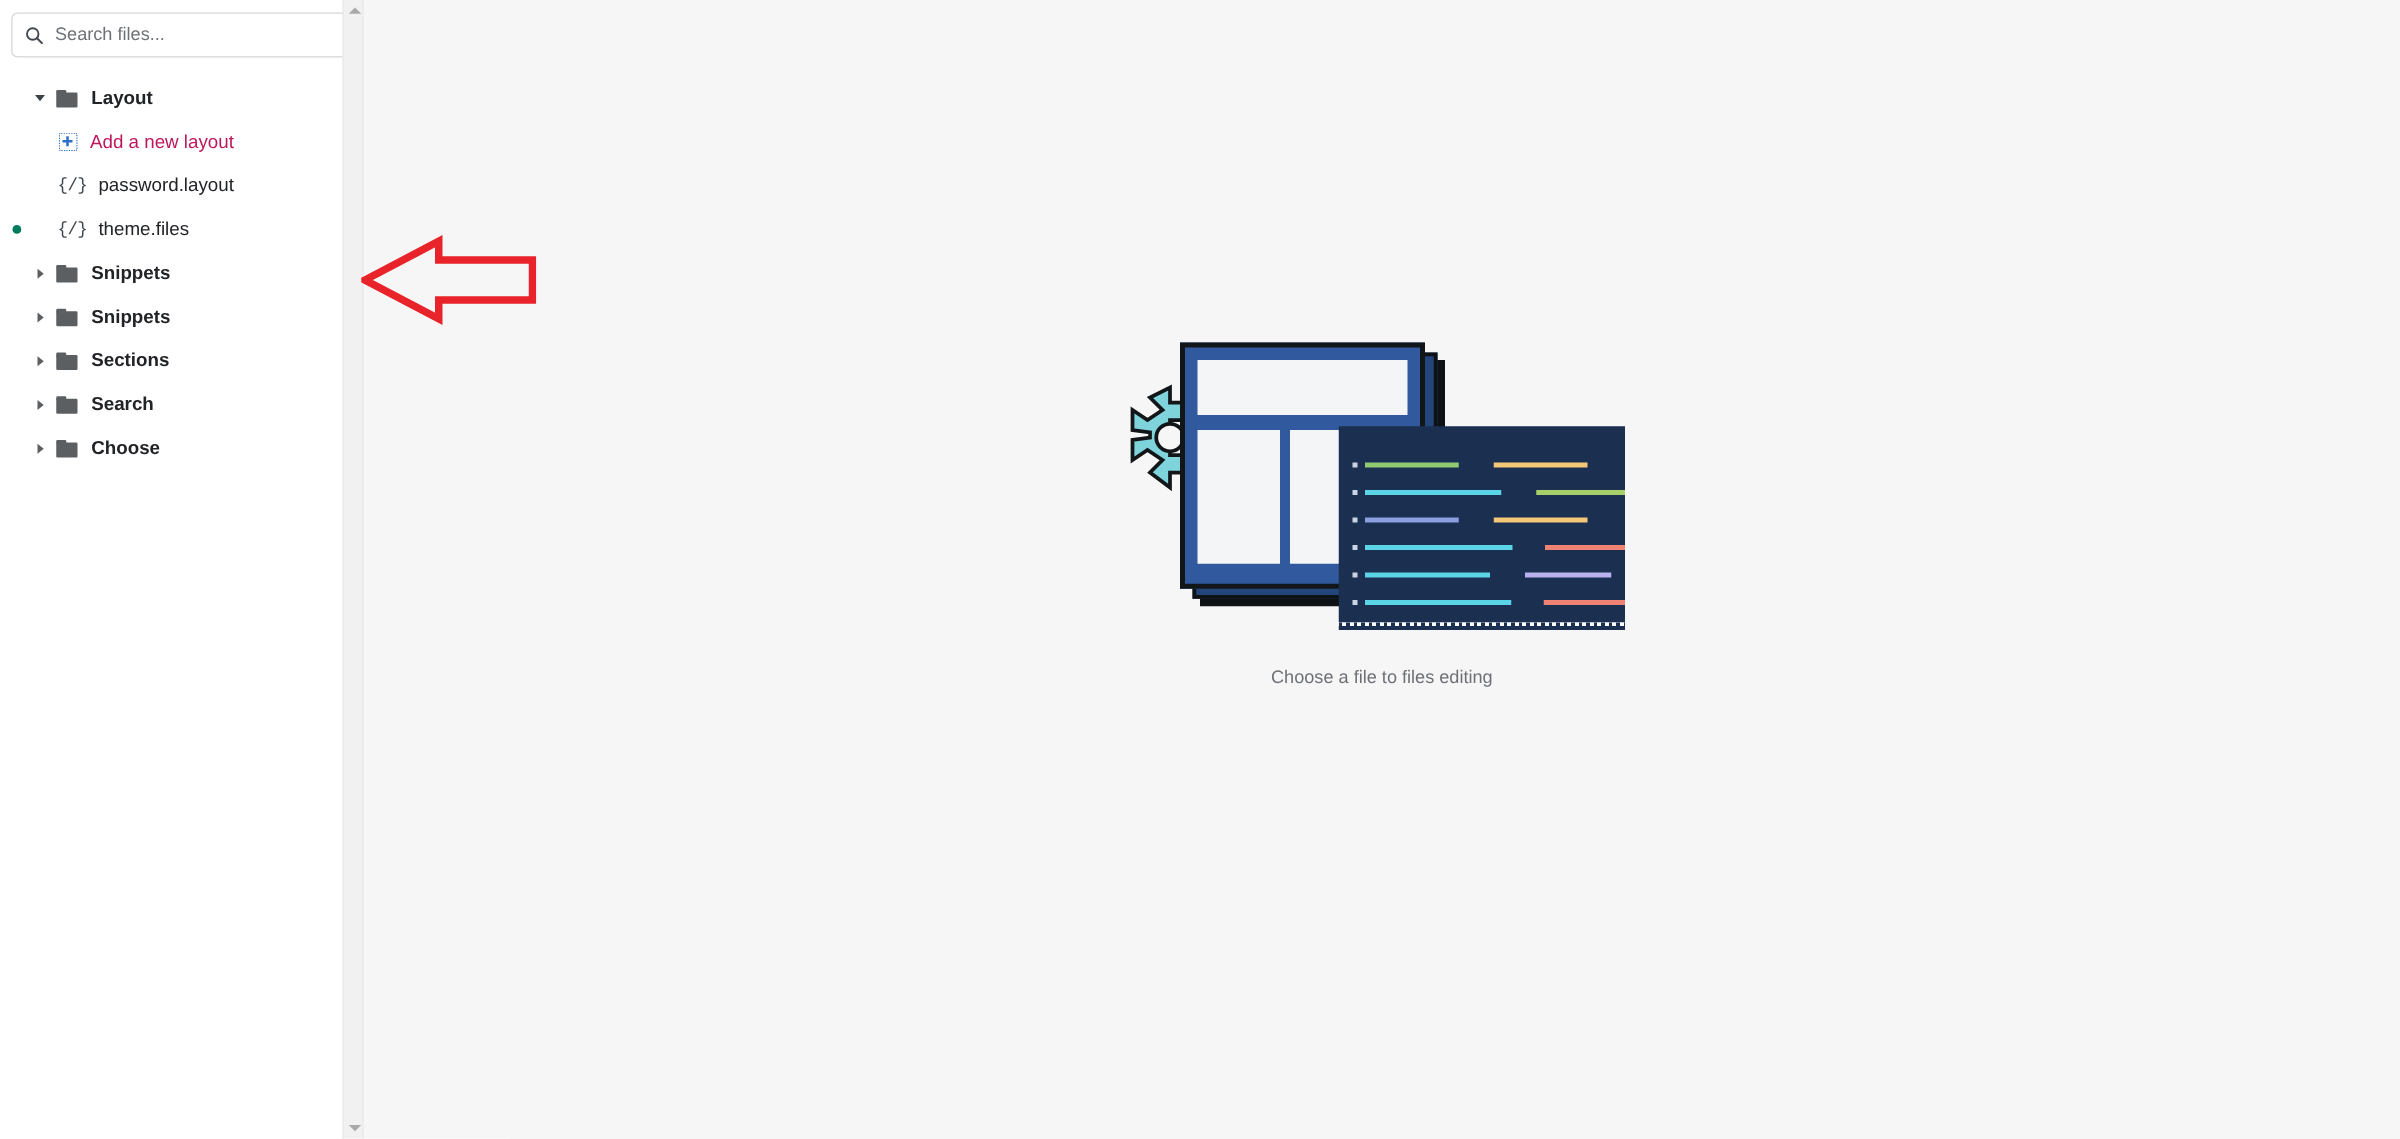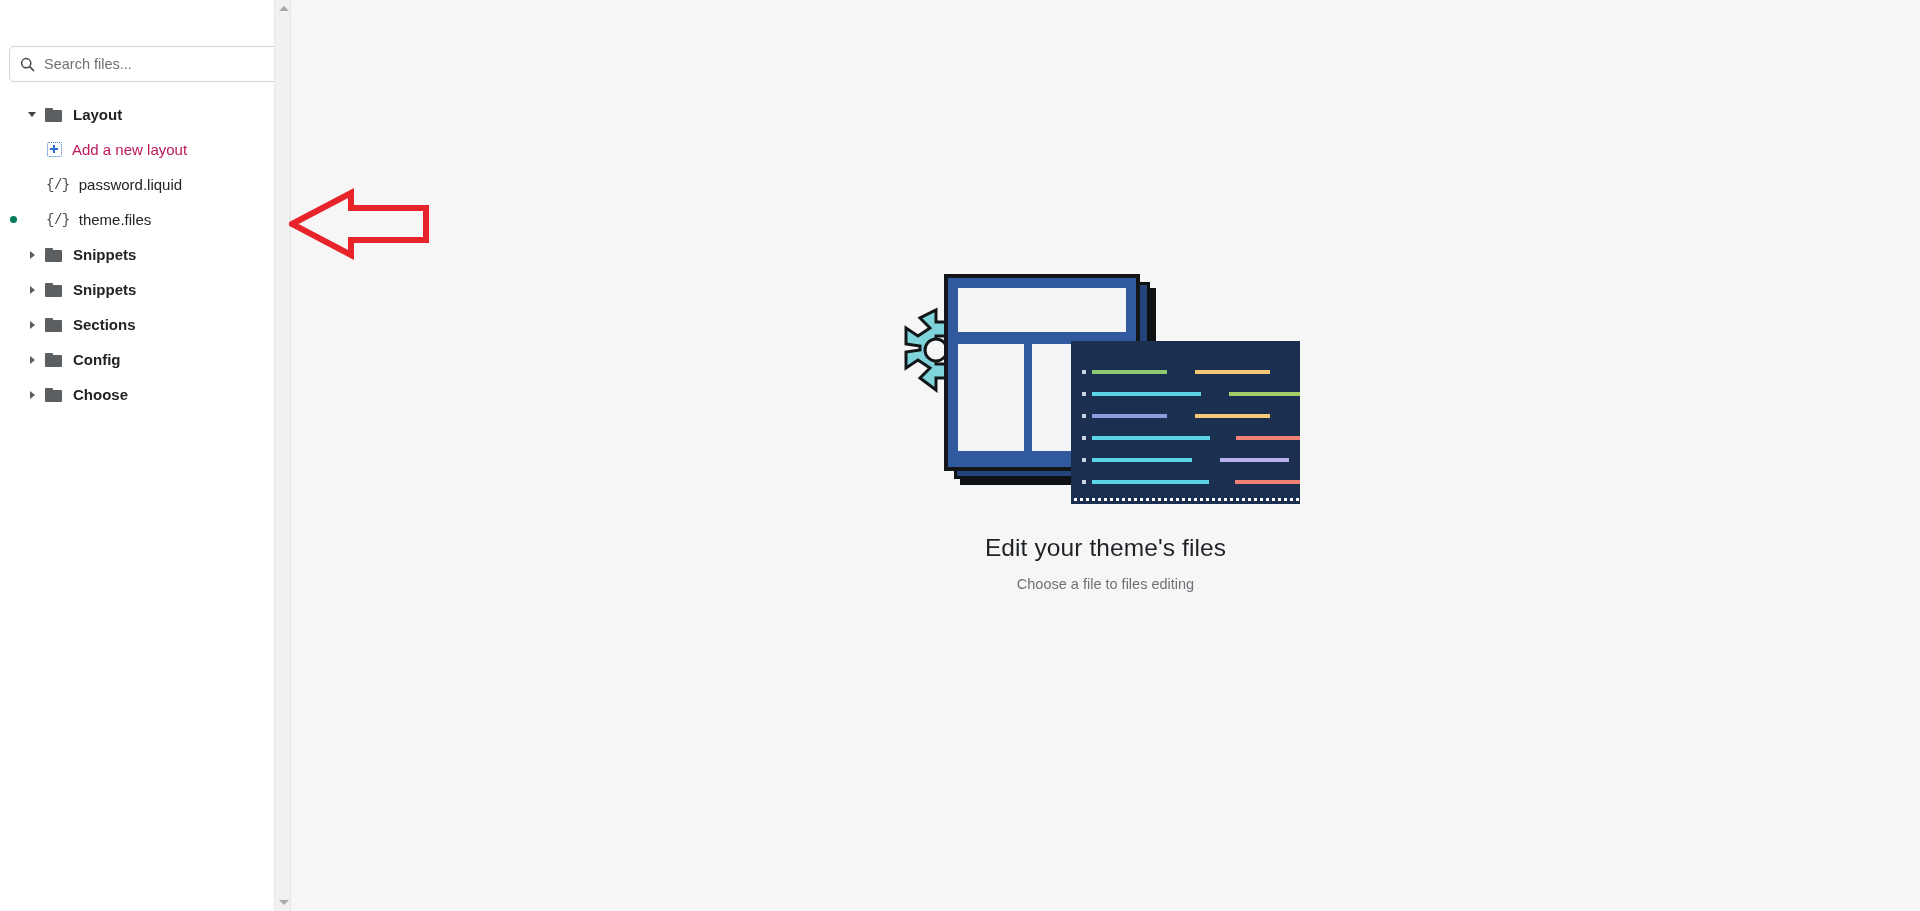--- a/index.html
+++ b/index.html
@@ -32,21 +32,20 @@
   }
   .sidebar-inner {
     width: 291px;
     height: 911px;
     padding: 0;
     position: relative;
   }
 
   .search-wrap {
     padding: 10px 12px 0 9px;
-    margin-top: 36px;
   }
   .search-box {
     display: flex;
     align-items: center;
     height: 36px;
     border: 1px solid #d2d5d8;
     border-radius: 5px;
     background: #ffffff;
     padding: 0 10px;
     gap: 9px;
@@ -364,21 +363,21 @@
               <span class="body"></span>
             </span>
             <span class="tree-label bold">Layout</span>
           </li>
           <li class="tree-row child">
             <span class="add-ico"></span>
             <span class="tree-label link">Add a new layout</span>
           </li>
           <li class="tree-row child">
             <span class="liquid-ico">{/}</span>
-            <span class="tree-label">password.liquid</span>
+            <span class="tree-label">password.layout</span>
           </li>
           <li class="tree-row child">
             <span class="dot-modified"></span>
             <span class="liquid-ico">{/}</span>
             <span class="tree-label">theme.files</span>
           </li>
           <li class="tree-row">
             <span class="twisty">
               <i class="tri-right"></i>
             </span>
@@ -409,21 +408,21 @@
             <span class="tree-label bold">Sections</span>
           </li>
           <li class="tree-row">
             <span class="twisty">
               <i class="tri-right"></i>
             </span>
             <span class="folder-ico">
               <span class="tab"></span>
               <span class="body"></span>
             </span>
-            <span class="tree-label bold">Config</span>
+            <span class="tree-label bold">Search</span>
           </li>
           <li class="tree-row">
             <span class="twisty">
               <i class="tri-right"></i>
             </span>
             <span class="folder-ico">
               <span class="tab"></span>
               <span class="body"></span>
             </span>
             <span class="tree-label bold">Choose</span>
@@ -499,21 +498,20 @@
             <div class="code-row">
               <span class="bullet"></span>
               <span class="tok" style="width: 130px; background: rgb(90, 212, 230);"></span>
               <span class="gap" style="width: 14px;"></span>
               <span class="tok" style="width: 71px; background: rgb(239, 130, 114);"></span>
             </div>
           </div>
         <div class="code-dither"></div>
       </div>
 
-      <h2 class="es-title">Edit your theme's files</h2>
       <p class="es-sub">Choose a file to files editing</p>
     </div>
   </main>
 
   <svg class="red-arrow" viewBox="0 0 140 72">
     <path d="M3,36 L62,5 L62,20 L137,20 L137,52 L62,52 L62,67 Z" fill="none" stroke="#e8242a" stroke-width="6" stroke-linejoin="miter"></path>
   </svg>
 
 </div>
 

